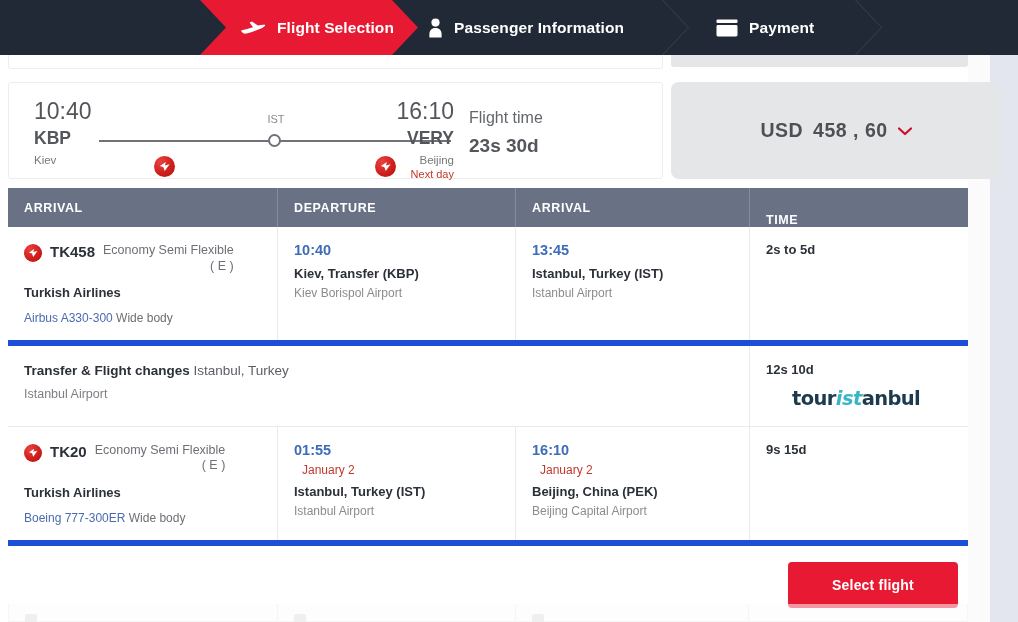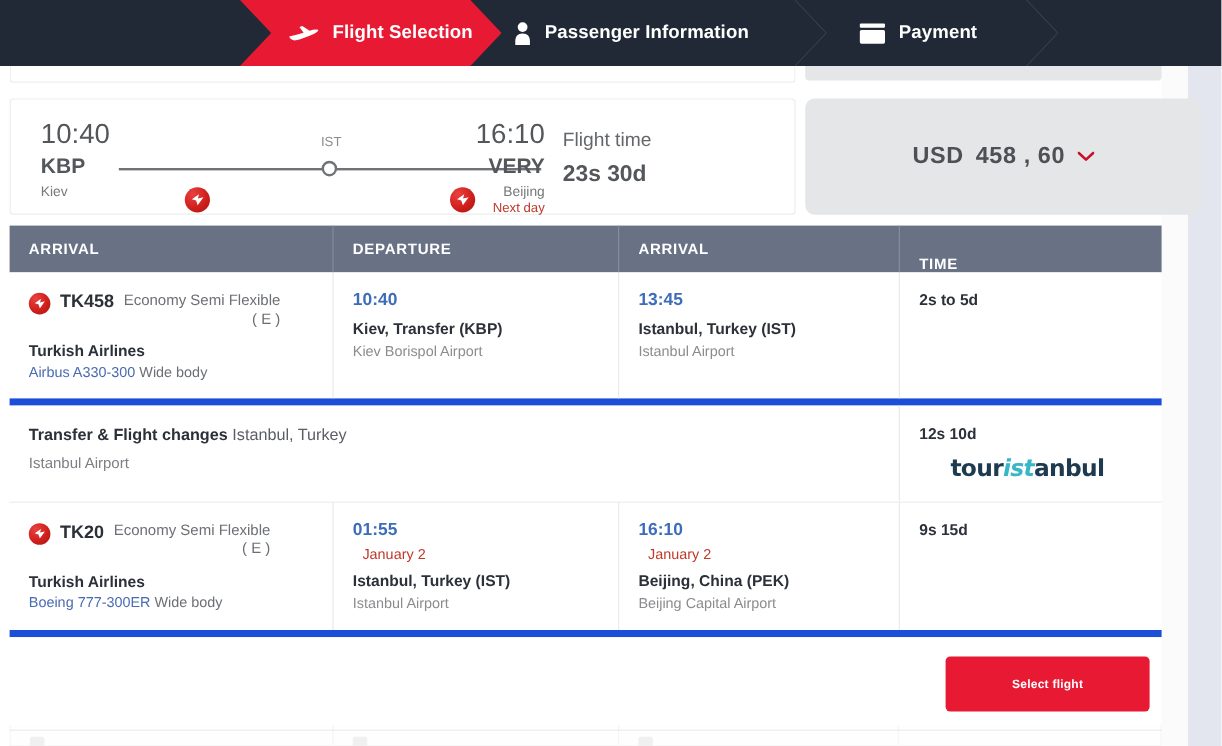--- a/index.html
+++ b/index.html
@@ -160,21 +160,21 @@
   }
   .f-logo::after {
     content: ""; width: 9.5px; height: 9.5px;
     background: #ffffff;
     clip-path: polygon(8% 46%, 62% 8%, 54% 40%, 96% 30%, 52% 92%, 40% 56%);
   }
   .f-num { font-size: 15px; font-weight: bold; color: #2c3038; line-height: 1.2; }
   .f-fare { font-size: 12.5px; color: #6c6f74; line-height: 1.25; max-width: 152px; }
   .f-fare .paren { display: block; text-align: right; }
   .f-carrier { font-size: 13px; font-weight: bold; color: #2c3038; margin-top: 12px; line-height: 1; }
-  .f-craft { font-size: 12px; color: #6c6f74; margin-top: 5px; line-height: 1; }
+  .f-craft { font-size: 12px; color: #6c6f74; margin-top: 13px; line-height: 1; }
   .f-craft .blue { color: #4a6bb0; }
 
   .d-time { font-size: 14.5px; font-weight: bold; color: #3d6cb9; line-height: 1; }
   .d-date { font-size: 12px; color: #c0392b; margin-top: 7px; line-height: 1; margin-left: 8px; }
   .d-city { font-size: 13px; font-weight: bold; color: #2c3038; margin-top: 9px; line-height: 1; }
   .d-apt { font-size: 12px; color: #8a8c8f; margin-top: 7px; line-height: 1; }
 
   .t-dur { font-size: 13px; font-weight: bold; color: #2c3038; line-height: 1; }
 
   
@@ -195,21 +195,21 @@
   .ti-logo .dark { color: #1d3a4f; }
   .ti-logo .teal { color: #38b6c8; font-style: italic; }
 
   
   .tfoot { height: 78px; background: #ffffff; position: relative; border-bottom: 1px solid #d9dadc; }
   .select-btn {
     position: absolute; right: 10px; top: 16px;
     width: 170px; height: 46px; background: #e81932; color: #ffffff;
     border: none; border-radius: 4px; cursor: pointer;
     font-family: "Liberation Sans", sans-serif;
-    font-size: 10px; font-weight: bold; letter-spacing: .2px;
+    font-size: 14px; font-weight: bold; letter-spacing: .2px;
   }
 
   
   .next-tbl {
     position: absolute; left: 8px; top: 604px; width: 960px; height: 18px;
     display: flex; background: #fdfdfd; border: 1px solid #f0f0f0; border-top: none;
     opacity: .55;
   }
   .next-tbl > div { border-right: 1px solid #ededed; position: relative; }
   .next-tbl > div:last-child { border-right: none; }

